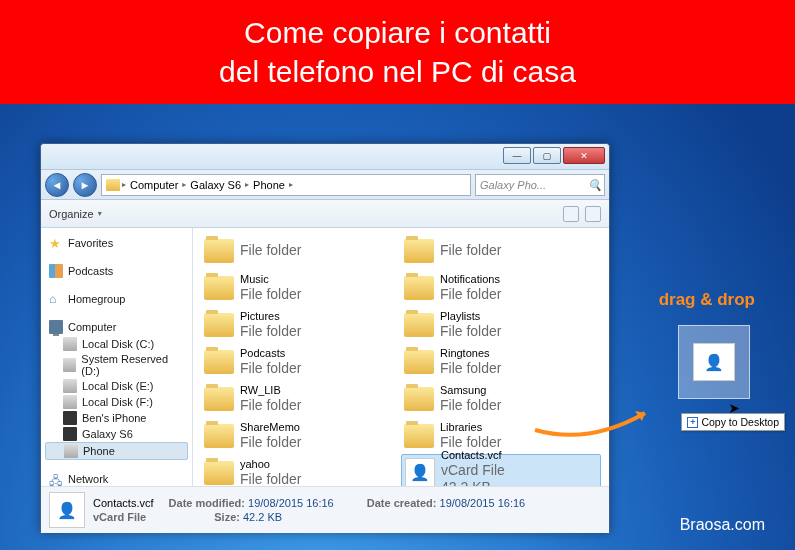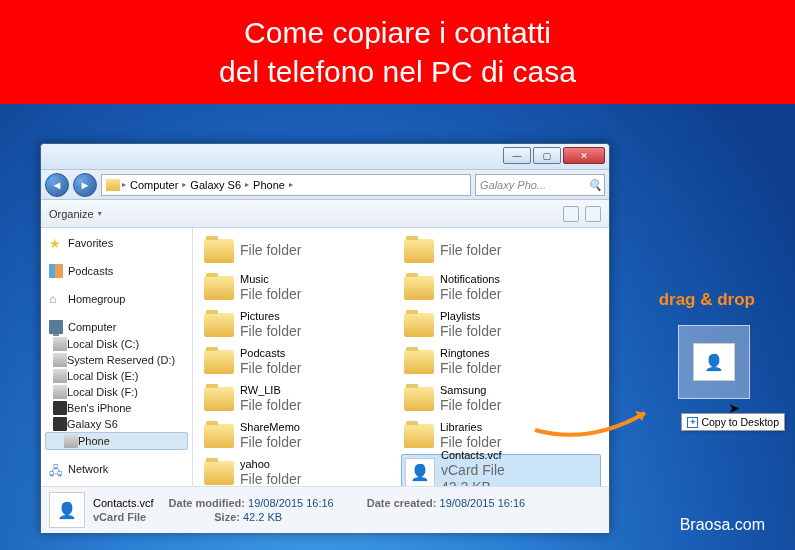--- a/index.html
+++ b/index.html
@@ -34,21 +34,21 @@
 .org-btn { display: flex; align-items: center; gap: 4px; font-size: 11px; color: #333; }
 .tb-right { margin-left: auto; display: flex; gap: 6px; }
 .tb-icon { width: 16px; height: 16px; border: 1px solid #a0b0c0; background: #eef4fa; border-radius: 2px; }
 
 
 .body { display: flex; height: 258px; }
 .sidebar { width: 152px; border-right: 1px solid #d8e0e8; padding: 6px 0; overflow: hidden; font-size: 11px; }
 .sb-sect { margin-bottom: 10px; }
 .sb-head { display: flex; align-items: center; gap: 5px; padding: 2px 8px; color: #1a1a1a; }
 .sb-head .ico { width: 14px; height: 14px; }
-.sb-item { display: flex; align-items: center; padding: 1px 8px 1px 12px; color: #1a1a1a; }
+.sb-item { display: flex; align-items: center; gap: 5px; padding: 1px 8px 1px 22px; color: #1a1a1a; }
 .sb-item .ico { width: 14px; height: 14px; }
 .sb-item.sel { background: #d8e6f2; border: 1px solid #a8c8e8; margin: 0 4px; padding-left: 18px; border-radius: 2px; }
 
 
 .filelist { flex: 1; padding: 4px 8px; display: flex; flex-wrap: wrap; align-content: flex-start; overflow: hidden; }
 .col { width: 50%; }
 .file-item { display: flex; align-items: center; gap: 6px; padding: 2px 3px; height: 37px; }
 .file-item.sel { background: #cce4f7; border: 1px solid #7fb8e8; border-radius: 2px; }
 .folder-ico { width: 30px; height: 24px; background: linear-gradient(#fce89a, #e8b84a); border-radius: 2px; position: relative; }
 .folder-ico::before { content:""; position:absolute; top:-3px; left:2px; width:12px; height:4px; background:#e8c86a; border-radius:1px 1px 0 0; }

